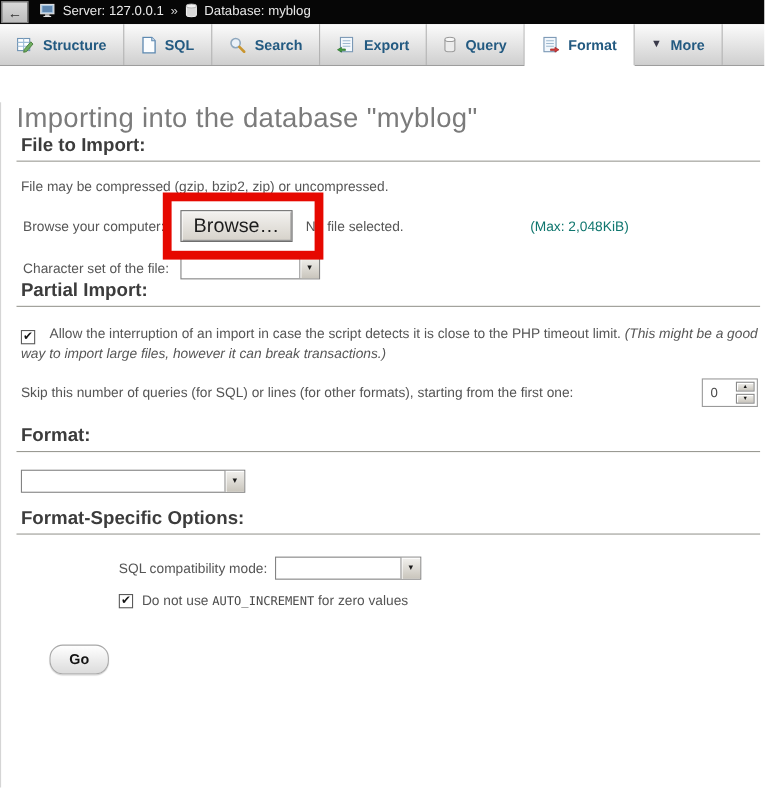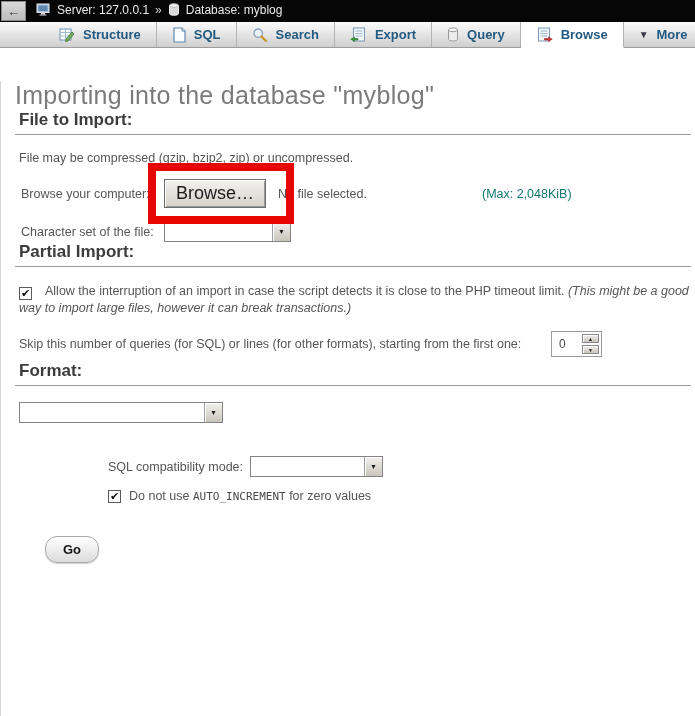--- a/index.html
+++ b/index.html
@@ -21,24 +21,23 @@
     background:linear-gradient(#d9d9d9,#bdbdbd);
     border:1px solid #8a8a8a; color:#333;
     display:flex; align-items:center; justify-content:center;
     font-size:13px; cursor:pointer;
   }
   .crumбs, .crumbs { display:flex; align-items:flex-start; gap:6px; margin-left:10px; }
   .crumb-sep { color:#cfcfcf; }
 
   
   .tabbar {
-    height:26px; display:flex; align-items:stretch;
+    height:38px; display:flex; align-items:stretch;
     background:linear-gradient(#fbfbfb, #cfcfcf);
     border-bottom:1px solid #9d9d9d;
-    padding-left:44px;
   }
   .tab {
     display:flex; align-items:center; gap:8px; padding:0 15px;
     border-right:1px solid #b3b3b3;
     color:#235a81; font-weight:bold; font-size:13px; cursor:pointer;
     white-space:nowrap;
   }
   .tab.active {
     background:#fff; margin-bottom:-1px; border-bottom:1px solid #fff;
   }
@@ -105,21 +104,21 @@
   
   .cb {
     width:13px; height:13px; flex:none; background:#fff;
     border:1px solid #5a5a5a; display:inline-flex; align-items:center; justify-content:center;
     font-size:11px; line-height:11px; color:#111; cursor:pointer;
   }
   .cb-para { margin:16px 2px 0 4px; line-height:17px; color:#565656; }
   .cb-para .cb { vertical-align:-2px; margin-right:13px; }
   .it { font-style:italic; }
 
-  .skip-row { margin:14px 2px 4px 4px; }
+  .skip-row { margin:14px 2px 16px 4px;justify-content:space-between; }
   .skip-text { width:508px; flex:none; line-height:15px; }
   .spinner {
     margin-left:24px; display:flex; align-items:center;
     border:1px solid #9a9a9a; background:#fff; height:26px; padding:2px;
   }
   .spinner .sp-val { width:28px; padding-left:5px; font-size:12px; color:#4a4a4a; }
   .sp-btns { display:flex; flex-direction:column; gap:2px; }
   .sp-btn {
     width:17px; height:9px; display:flex; align-items:center; justify-content:center;
     background:linear-gradient(#f2f1ee,#c9c5bc); border:1px solid #8a8a8a;
@@ -222,21 +221,21 @@
   <div class="tab active">
     <span class="glyph">
       <svg width="17" height="16" viewBox="0 0 17 16">
           <rect x="2.5" y="1" width="11" height="13" fill="#f2f7fc" stroke="#7a98b5"></rect>
           <line x1="4.5" y1="4" x2="11.5" y2="4" stroke="#9db8cf"></line>
           <line x1="4.5" y1="6.5" x2="11.5" y2="6.5" stroke="#9db8cf"></line>
           <line x1="4.5" y1="9" x2="11.5" y2="9" stroke="#9db8cf"></line>
           <path d="M8.5 11.5 L12.5 11.5 L12.5 10 L16.2 12.2 L12.5 14.4 L12.5 13 L8.5 13 Z" fill="#d43a3a" stroke="#9e2424" stroke-width="0.6"></path>
         </svg>
     </span>
-    <span>Browse</span>
+    <span>Format</span>
   </div>
   <div class="tab">
     <span class="glyph" style="font-size:10px;color:#3a3a4a;">▼</span>
     <span>More</span>
   </div>
 </div>
 
 <div class="content">
 
   <h1 class="page-title">Importing into the database "myblog"</h1>
@@ -281,20 +280,21 @@
   </div>
 
   
   <h2 class="section-heading h-format">Format:</h2>
   <span class="sel sel-format">
     <span class="sel-value">SQL</span>
     <span class="sel-arrow">▼</span>
   </span>
 
   
+  <h2 class="section-heading h-fso">Format-Specific Options:</h2>
   <div class="row compat-row">
     <span>SQL compatibility mode:</span>
     <span class="sel sel-compat">
       <span class="sel-value">NONE</span>
       <span class="sel-arrow">▼</span>
     </span>
   </div>
   <div class="row autoinc-row">
     <span class="cb">
         <span>✔</span>

